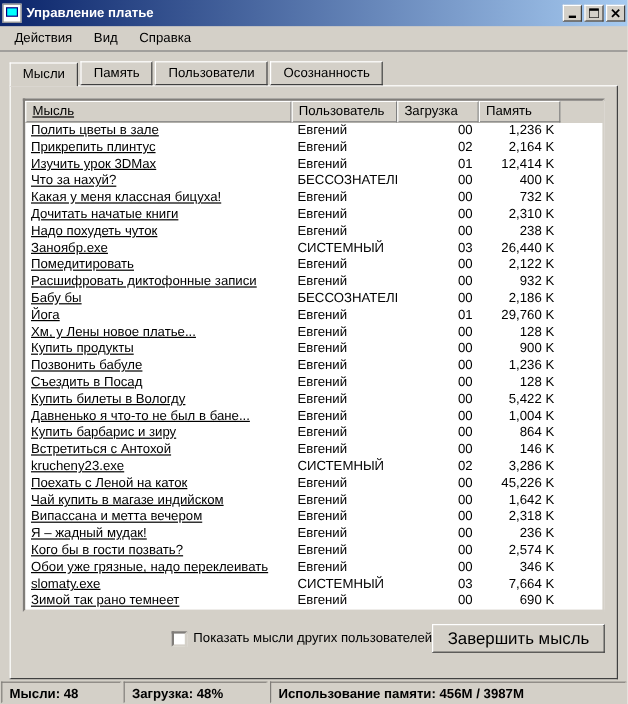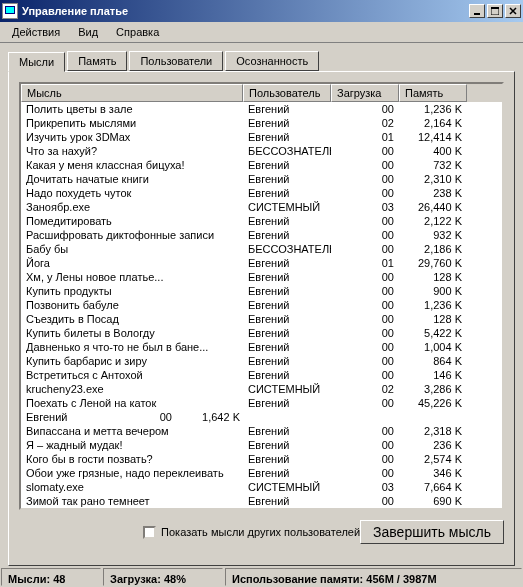--- a/index.html
+++ b/index.html
@@ -22,21 +22,21 @@
 
 .panel { border: 1px solid; border-color: #fff #404040 #404040 #fff; background: #d4d0c8; padding: 10px; height: 495px; margin: 0 8px; }
 
 .listview { border: 2px inset #d4d0c8; background: #fff; height: 428px; overflow: hidden; position: relative; }
 .lv-header { display: flex; background: #d4d0c8; position: sticky; top: 0; }
 .lv-header .col { border: 1px solid; border-color: #fff #808080 #808080 #fff; padding: 2px 5px; font-size: 11px; white-space: nowrap; overflow: hidden; }
 .lv-body { overflow-y: scroll; overflow-x: hidden; height: 408px; }
 .lv-row { display: flex; font-size: 11px; }
 .lv-row .cell { padding: 0 5px; white-space: nowrap; overflow: hidden; text-overflow: clip; line-height: 14px; }
 
-.col-thought { width: 222px; }
+.col-thought { width: 222px; text-decoration: underline; }
 .col-user { width: 88px; }
 .col-load { width: 68px; text-align: left; }
 .col-mem { width: 68px; }
 .cell.col-load, .cell.col-mem { text-align: right; }
 
 .bottom-row { display: flex; align-items: center; margin-top: 10px; }
 .checkbox { display: flex; align-items: center; gap: 5px; flex: 1; justify-content: flex-end; }
 .checkbox .box { width: 13px; height: 13px; background: #fff; border: 2px inset #d4d0c8; }
 .endbtn { padding: 3px 12px; border: 1px solid; border-color: #fff #404040 #404040 #fff; background: #d4d0c8; cursor: pointer; font-size: 14px; }
 
@@ -107,21 +107,21 @@
       <div class="col col-mem">Память</div>
     </div>
     <div class="lv-body" id="lv-body">
         <div class="lv-row">
           <div class="cell col-thought">Полить цветы в зале</div>
           <div class="cell col-user">Евгений</div>
           <div class="cell col-load">00</div>
           <div class="cell col-mem">1,236 K</div>
         </div>
         <div class="lv-row">
-          <div class="cell col-thought">Прикрепить мыслями</div>
+          <div class="cell col-thought">Прикрепить плинтус</div>
           <div class="cell col-user">Евгений</div>
           <div class="cell col-load">02</div>
           <div class="cell col-mem">2,164 K</div>
         </div>
         <div class="lv-row">
           <div class="cell col-thought">Изучить урок 3DMax</div>
           <div class="cell col-user">Евгений</div>
           <div class="cell col-load">01</div>
           <div class="cell col-mem">12,414 K</div>
         </div>
@@ -233,20 +233,21 @@
           <div class="cell col-load">02</div>
           <div class="cell col-mem">3,286 K</div>
         </div>
         <div class="lv-row">
           <div class="cell col-thought">Поехать с Леной на каток</div>
           <div class="cell col-user">Евгений</div>
           <div class="cell col-load">00</div>
           <div class="cell col-mem">45,226 K</div>
         </div>
         <div class="lv-row">
+          <div class="cell col-thought">Чай купить в магазе индийском</div>
           <div class="cell col-user">Евгений</div>
           <div class="cell col-load">00</div>
           <div class="cell col-mem">1,642 K</div>
         </div>
         <div class="lv-row">
           <div class="cell col-thought">Випассана и метта вечером</div>
           <div class="cell col-user">Евгений</div>
           <div class="cell col-load">00</div>
           <div class="cell col-mem">2,318 K</div>
         </div>

